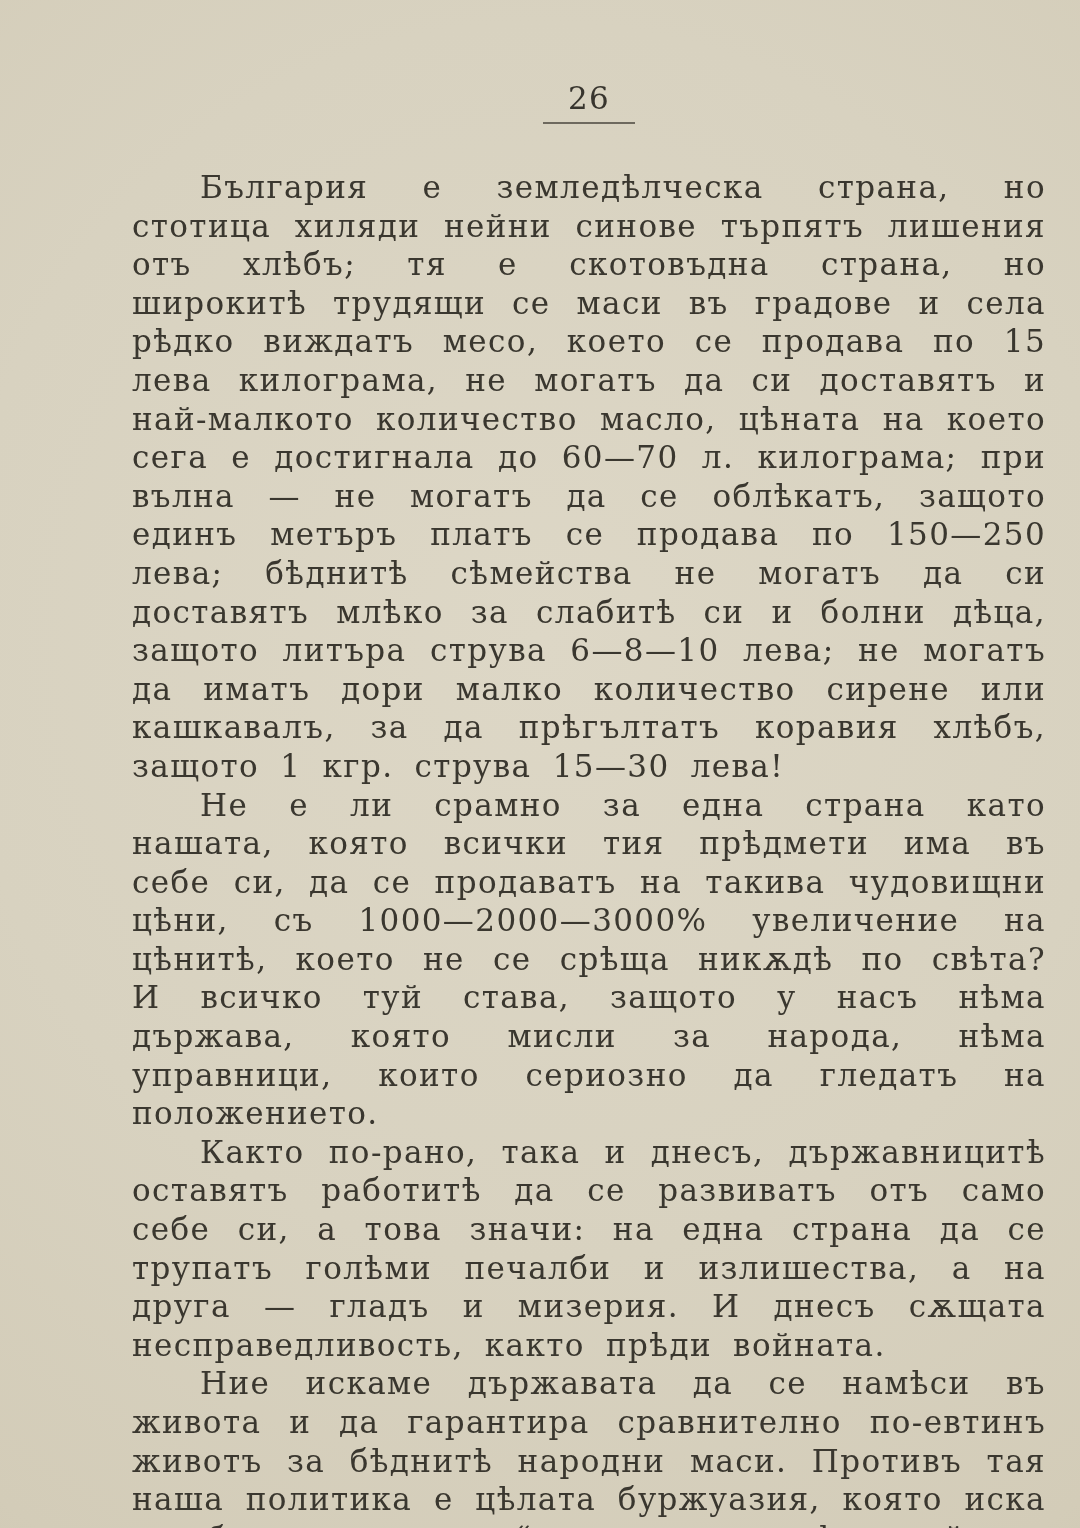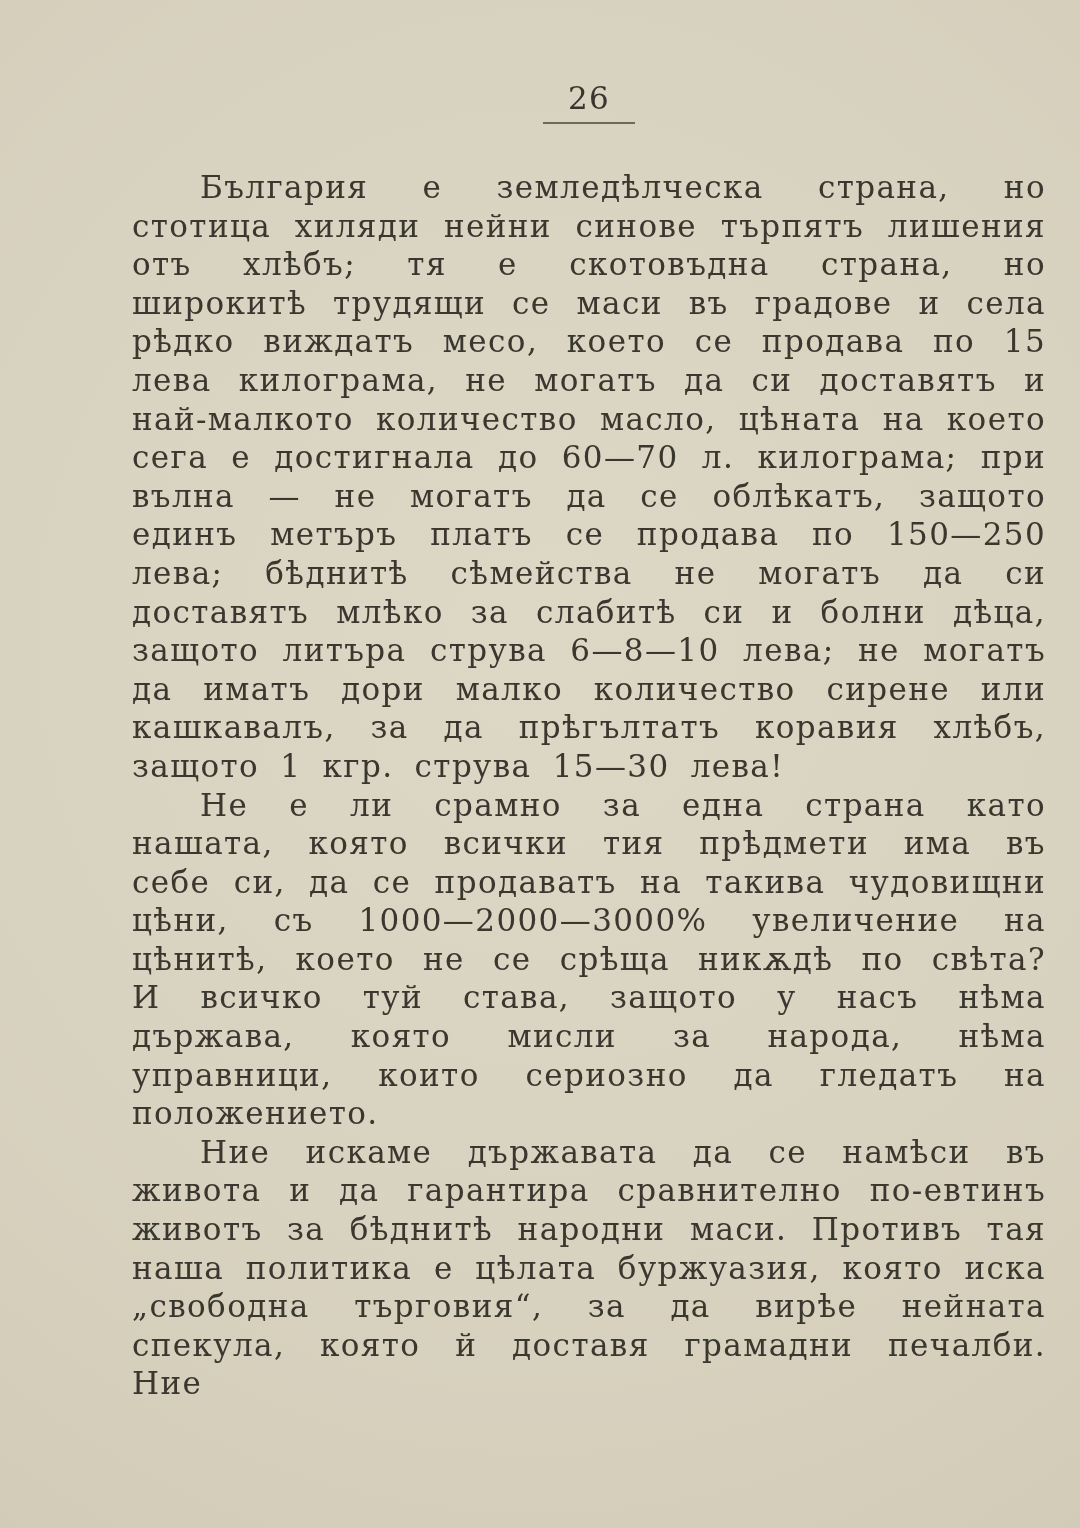--- a/index.html
+++ b/index.html
@@ -65,16 +65,17 @@
 <div class="page">
 
   <header class="page-header">
     <div class="page-number">26</div>
     <div class="page-number-rule"></div>
   </header>
 
   <main class="page-text">
     <p class="para">България е земледѣлческа страна, но стотица хиляди нейни синове търпятъ лишения отъ хлѣбъ; тя е скотовъдна страна, но широкитѣ трудящи се маси въ градове и села рѣдко виждатъ месо, което се продава по 15 лева килограма, не могатъ да си доставятъ и най-малкото количество масло, цѣната на което сега е достигнала до 60—70 л. килограма; при вълна — не могатъ да се облѣкатъ, защото единъ метъръ платъ се продава по 150—250 лева; бѣднитѣ сѣмейства не могатъ да си доставятъ млѣко за слабитѣ си и болни дѣца, защото литъра струва 6—8—10 лева; не могатъ да иматъ дори малко количество сирене или кашкавалъ, за да прѣгълтатъ коравия хлѣбъ, защото 1 кгр. струва 15—30 лева!</p>
     <p class="para">Не е ли срамно за една страна като нашата, която всички тия прѣдмети има въ себе си, да се продаватъ на такива чудовищни цѣни, съ 1000—2000—3000% увеличение на цѣнитѣ, което не се срѣща никѫдѣ по свѣта? И всичко туй става, защото у насъ нѣма държава, която мисли за народа, нѣма управници, които сериозно да гледатъ на положението.</p>
+    <p class="para">Както по-рано, така и днесъ, държавницитѣ оставятъ работитѣ да се развиватъ отъ само себе си, а това значи: на една страна да се трупатъ голѣми печалби и излишества, а на друга — гладъ и мизерия. И днесъ сѫщата несправедливость, както прѣди войната.</p>
     <p class="para">Ние искаме държавата да се намѣси въ живота и да гарантира сравнително по-евтинъ животъ за бѣднитѣ народни маси. Противъ тая наша политика е цѣлата буржуазия, която иска „свободна търговия“, за да вирѣе нейната спекула, която й доставя грамадни печалби. Ние</p>
   </main>
 
 </div>
 
 </body></html>

